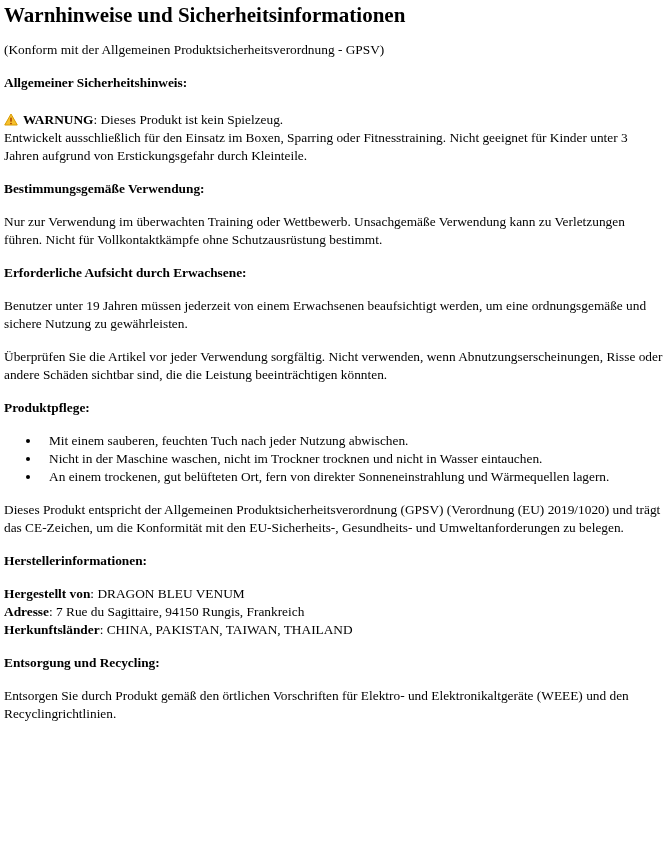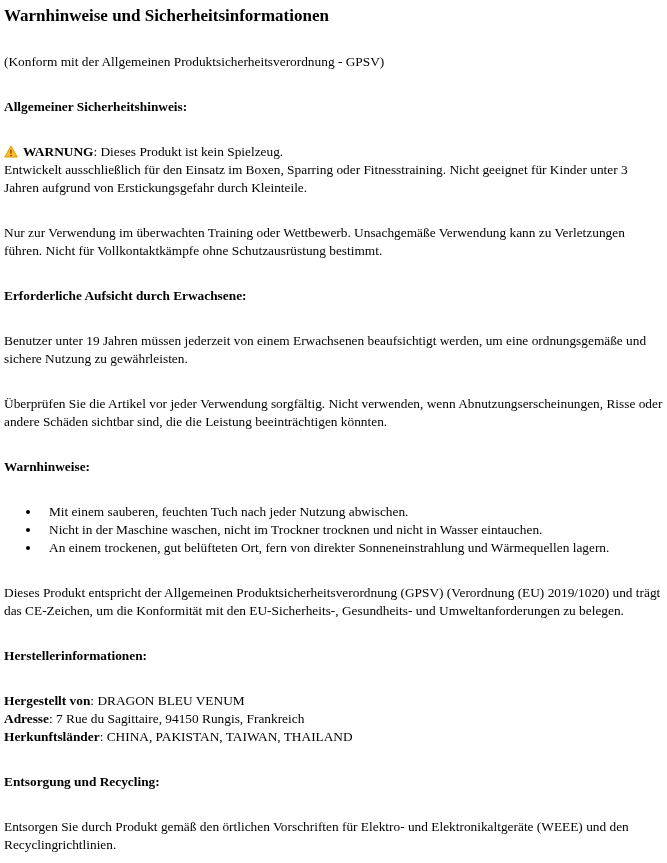--- a/index.html
+++ b/index.html
@@ -13,27 +13,27 @@
     overflow: hidden;
     color: #000000;
     font-family: "Liberation Serif", "DejaVu Serif", serif;
     font-size: 13.35px;
     line-height: 18px;
   }
   .doc {
     padding: 5px 4px 0 4px;
   }
   .title {
-    font-size: 17px;
+    font-size: 21px;
     line-height: 21px;
     font-weight: bold;
     margin: 0;
   }
   p {
-    margin: 27px 0;
+    margin: 15px 0;
   }
   p.heading {
     font-weight: bold;
   }
   p.tight {
     margin-top: 0;
   }
   p.warning-block {
     margin-top: 19px;
   }
@@ -67,29 +67,30 @@
 
   <p class="warning-block">
     <svg class="warning-icon" viewBox="0 0 28 26" xmlns="http://www.w3.org/2000/svg">
       <path d="M14 2 L26.5 24 L1.5 24 Z" stroke-linejoin="round" stroke-width="2" fill="#F6C02E" stroke="#D89B00"></path>
       <rect x="12.6" y="9" width="2.8" height="8.5" rx="1.2" fill="#A33A00"></rect>
       <circle cx="14" cy="21" r="1.7" fill="#A33A00"></circle>
     </svg><b>WARNUNG</b><span>: Dieses Produkt ist kein Spielzeug.</span><br>
     <span>Entwickelt ausschließlich für den Einsatz im Boxen, Sparring oder Fitnesstraining. Nicht geeignet für Kinder unter 3 Jahren aufgrund von Erstickungsgefahr durch Kleinteile.</span>
   </p>
 
+  <p class="heading">Bestimmungsgemäße Verwendung:</p>
   <p>Nur zur Verwendung im überwachten Training oder Wettbewerb. Unsachgemäße Verwendung kann zu Verletzungen führen. Nicht für Vollkontaktkämpfe ohne Schutzausrüstung bestimmt.</p>
 
   <p class="heading">Erforderliche Aufsicht durch Erwachsene:</p>
   <p>Benutzer unter 19 Jahren müssen jederzeit von einem Erwachsenen beaufsichtigt werden, um eine ordnungsgemäße und sichere Nutzung zu gewährleisten.</p>
 
 
   <p>Überprüfen Sie die Artikel vor jeder Verwendung sorgfältig. Nicht verwenden, wenn Abnutzungserscheinungen, Risse oder andere Schäden sichtbar sind, die die Leistung beeinträchtigen könnten.</p>
 
-  <p class="heading">Warnhinweise:</p>
+  <p class="heading">Produktpflege:</p>
   <ul class="care-list">
     <li>Mit einem sauberen, feuchten Tuch nach jeder Nutzung abwischen.</li>
     <li>Nicht in der Maschine waschen, nicht im Trockner trocknen und nicht in Wasser eintauchen.</li>
     <li>An einem trockenen, gut belüfteten Ort, fern von direkter Sonneneinstrahlung und Wärmequellen lagern.</li>
   </ul>
   <p>Dieses Produkt entspricht der Allgemeinen Produktsicherheitsverordnung (GPSV) (Verordnung (EU) 2019/1020) und trägt das CE-Zeichen, um die Konformität mit den EU-Sicherheits-, Gesundheits- und Umweltanforderungen zu belegen.</p>
 
   <p class="heading">Herstellerinformationen:</p>
   <p>
     <b>Hergestellt von</b><span>: DRAGON BLEU VENUM</span><br>

